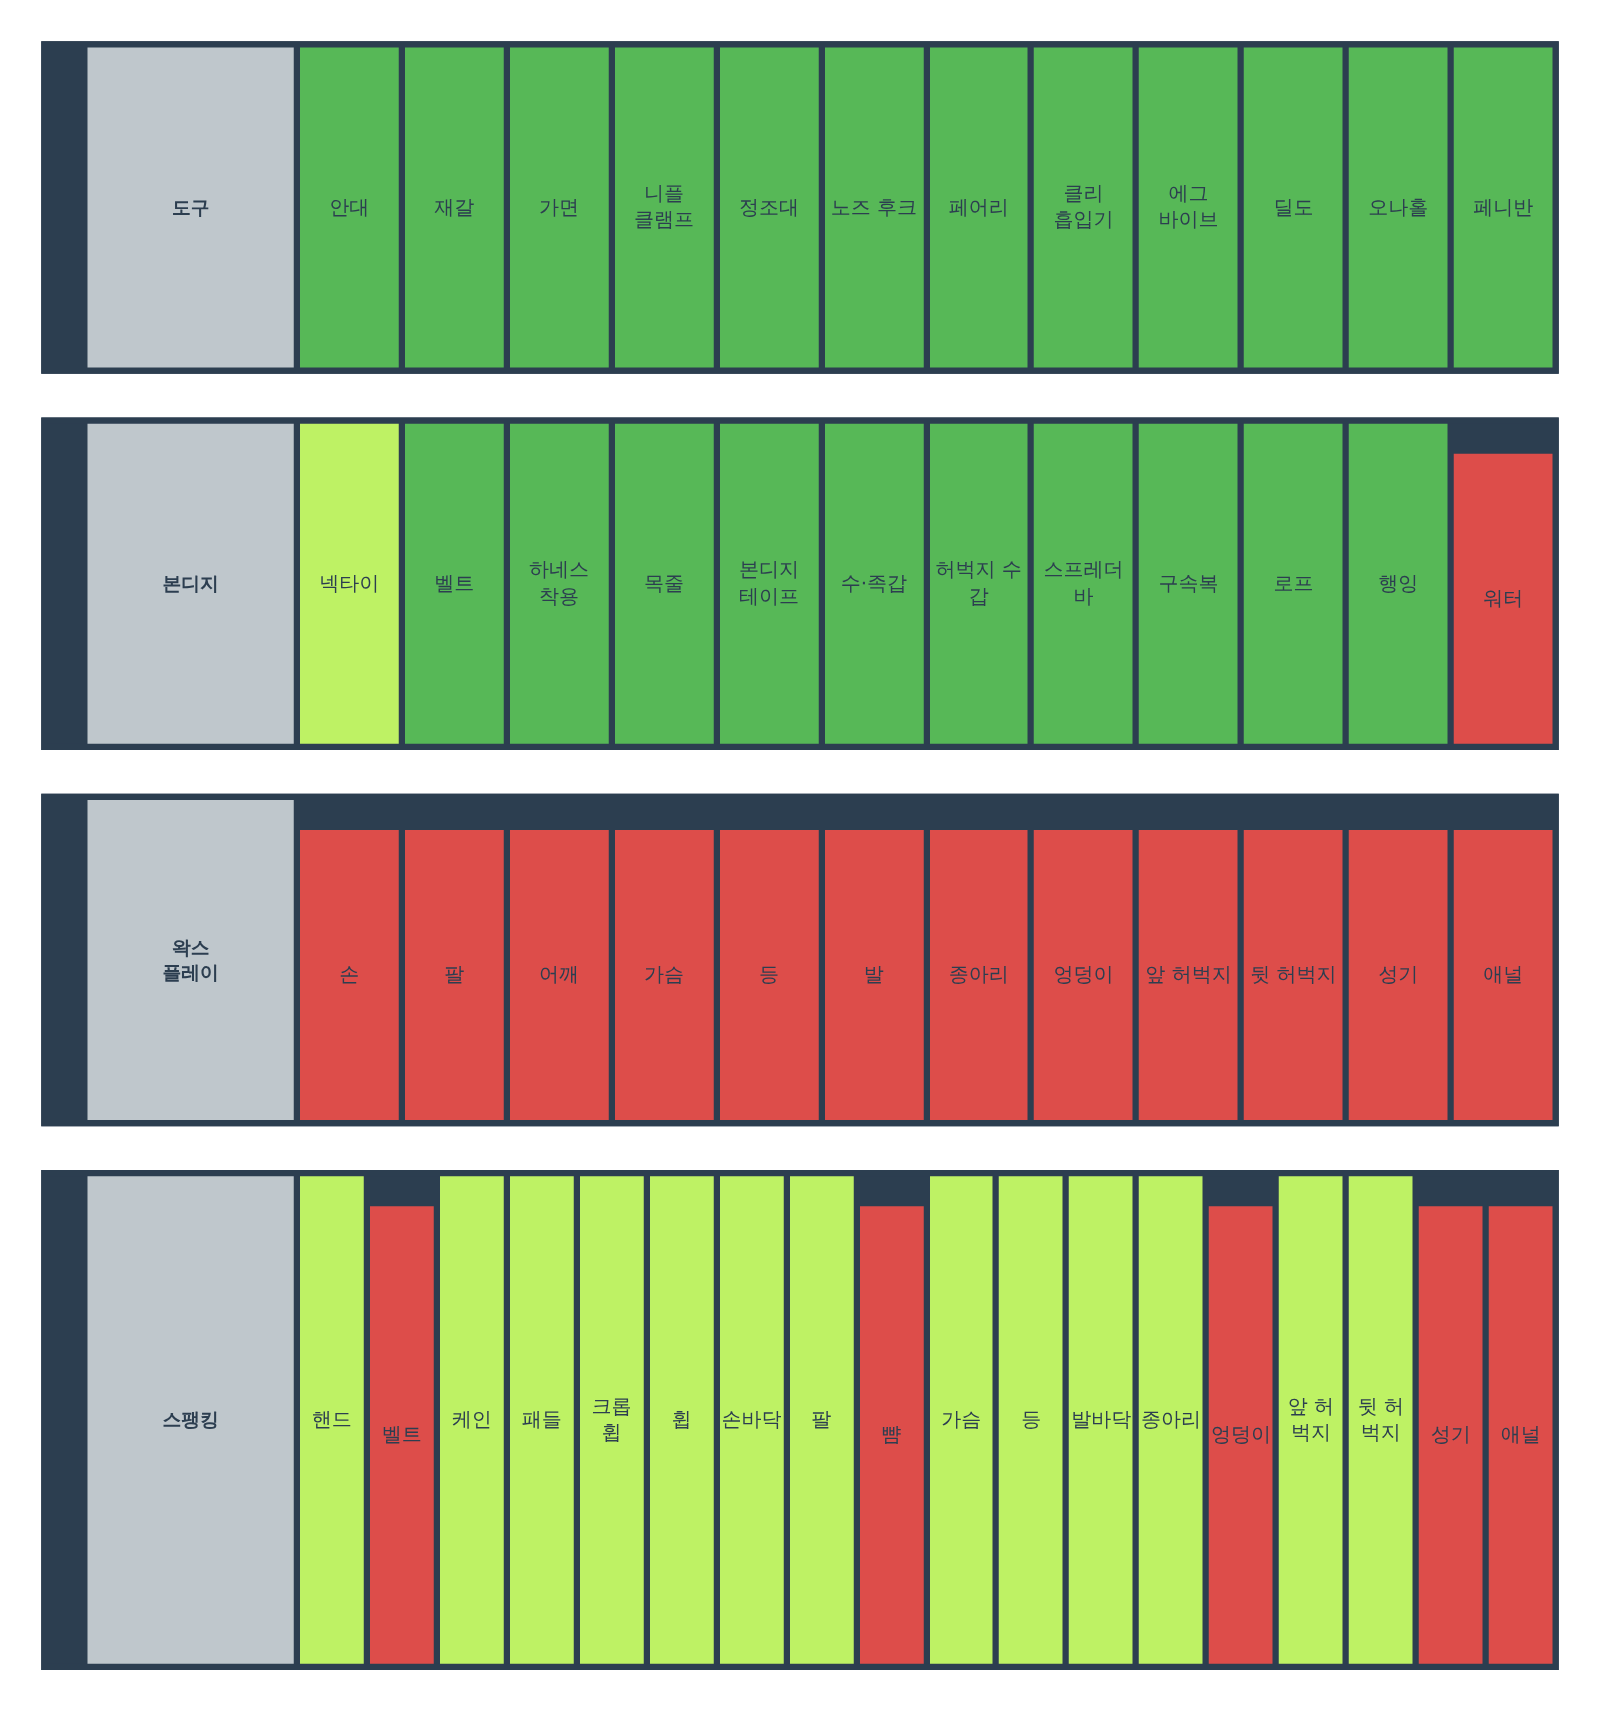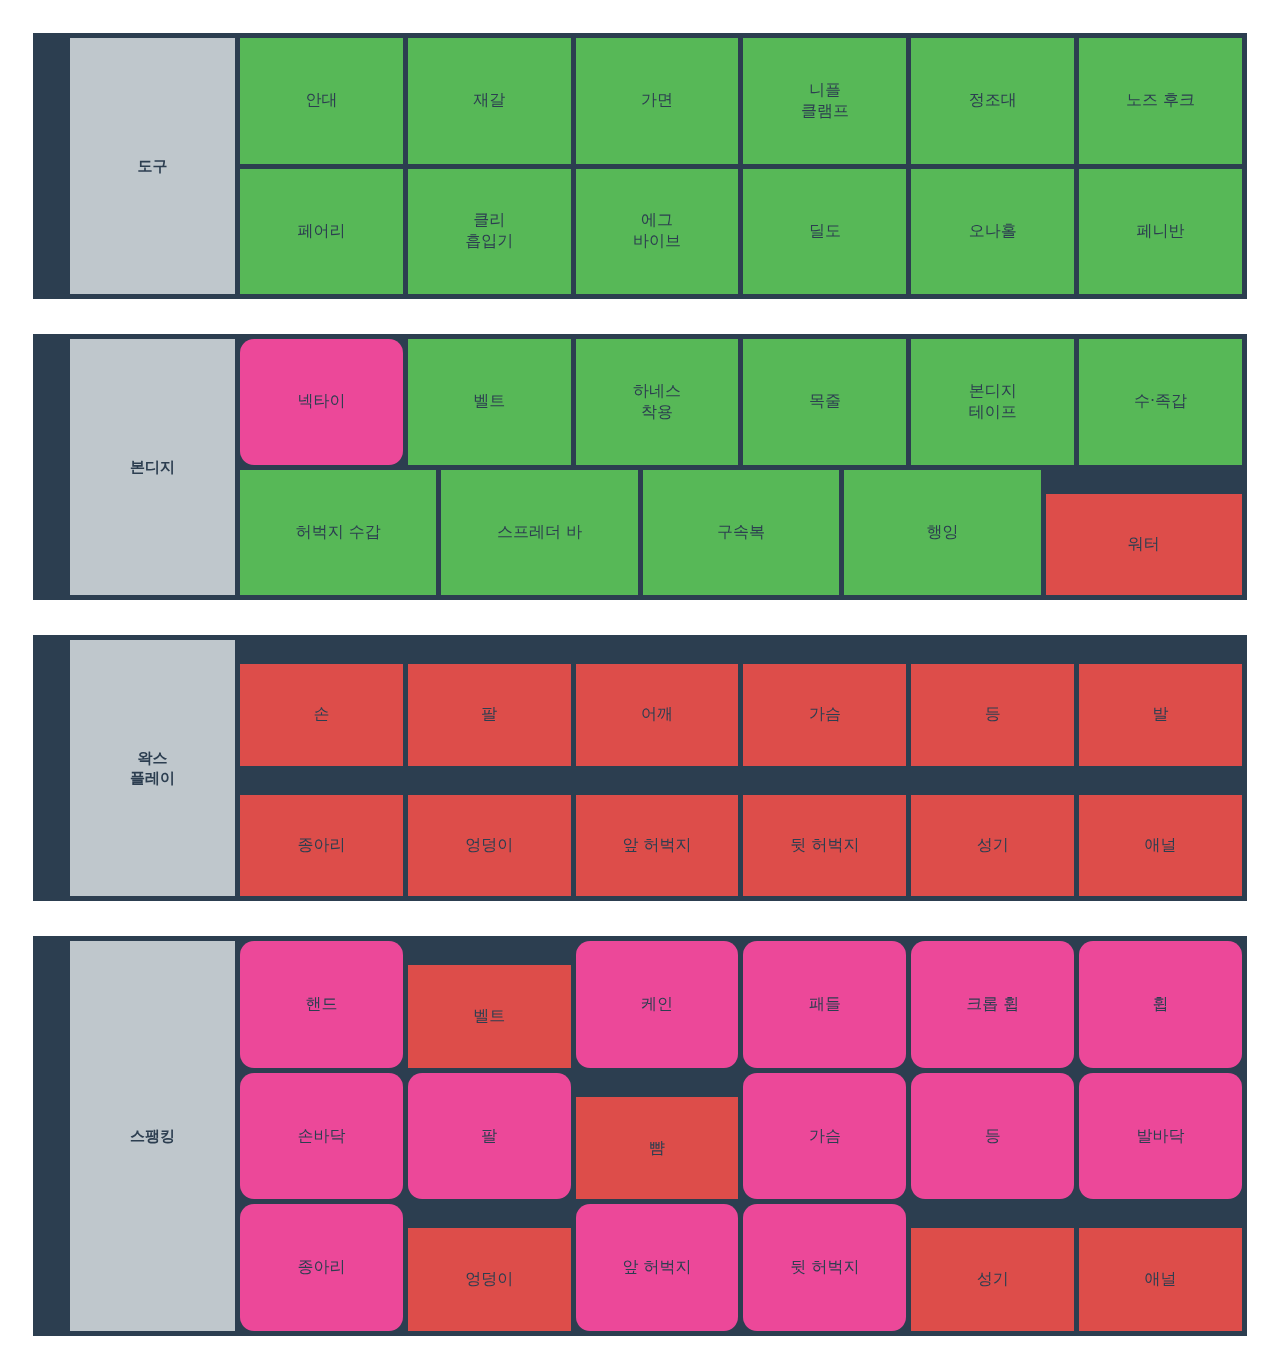--- a/index.html
+++ b/index.html
@@ -41,21 +41,21 @@
     font-size: 15px;
     font-weight: bold;
     line-height: 1.35;
     white-space: pre-line;
     margin-left: 32px;
   }
 
   .grid {
     flex: 1 1 auto;
     display: flex;
-    flex-direction: column;
+    flex-direction: row;
     gap: 5px;
   }
   .grid-row {
     flex: 1 1 0;
     display: flex;
     flex-direction: row;
     gap: 5px;
     min-height: 0;
   }
   .cell {
@@ -64,21 +64,21 @@
     align-items: center;
     justify-content: center;
     text-align: center;
     font-size: 16px;
     line-height: 1.3;
     color: #2c3e50;
     white-space: pre-line;
     overflow: hidden;
   }
   .cell.green  { background: #57b857; }
-  .cell.orange { background: #ec4899; border-radius: 14px; }
+  .cell.orange { background: #bef264; }
   .cell.red    { background: #dd4d4a; margin-top: 24px; }
 </style>
 </head>
 <body>
 
 <div id="board">
     <div class="section rows2">
       <div class="cat-label">도구</div>
       <div class="grid">
         <div class="grid-row">
@@ -112,20 +112,21 @@
 착용</div>
           <div class="cell green">목줄</div>
           <div class="cell green">본디지
 테이프</div>
           <div class="cell green">수·족갑</div>
         </div>
         <div class="grid-row">
           <div class="cell green">허벅지 수갑</div>
           <div class="cell green">스프레더 바</div>
           <div class="cell green">구속복</div>
+          <div class="cell green">로프</div>
           <div class="cell green">행잉</div>
           <div class="cell red">워터</div>
         </div>
       </div>
     </div>
     <div class="section rows2">
       <div class="cat-label">왁스
 플레이</div>
       <div class="grid">
         <div class="grid-row">

